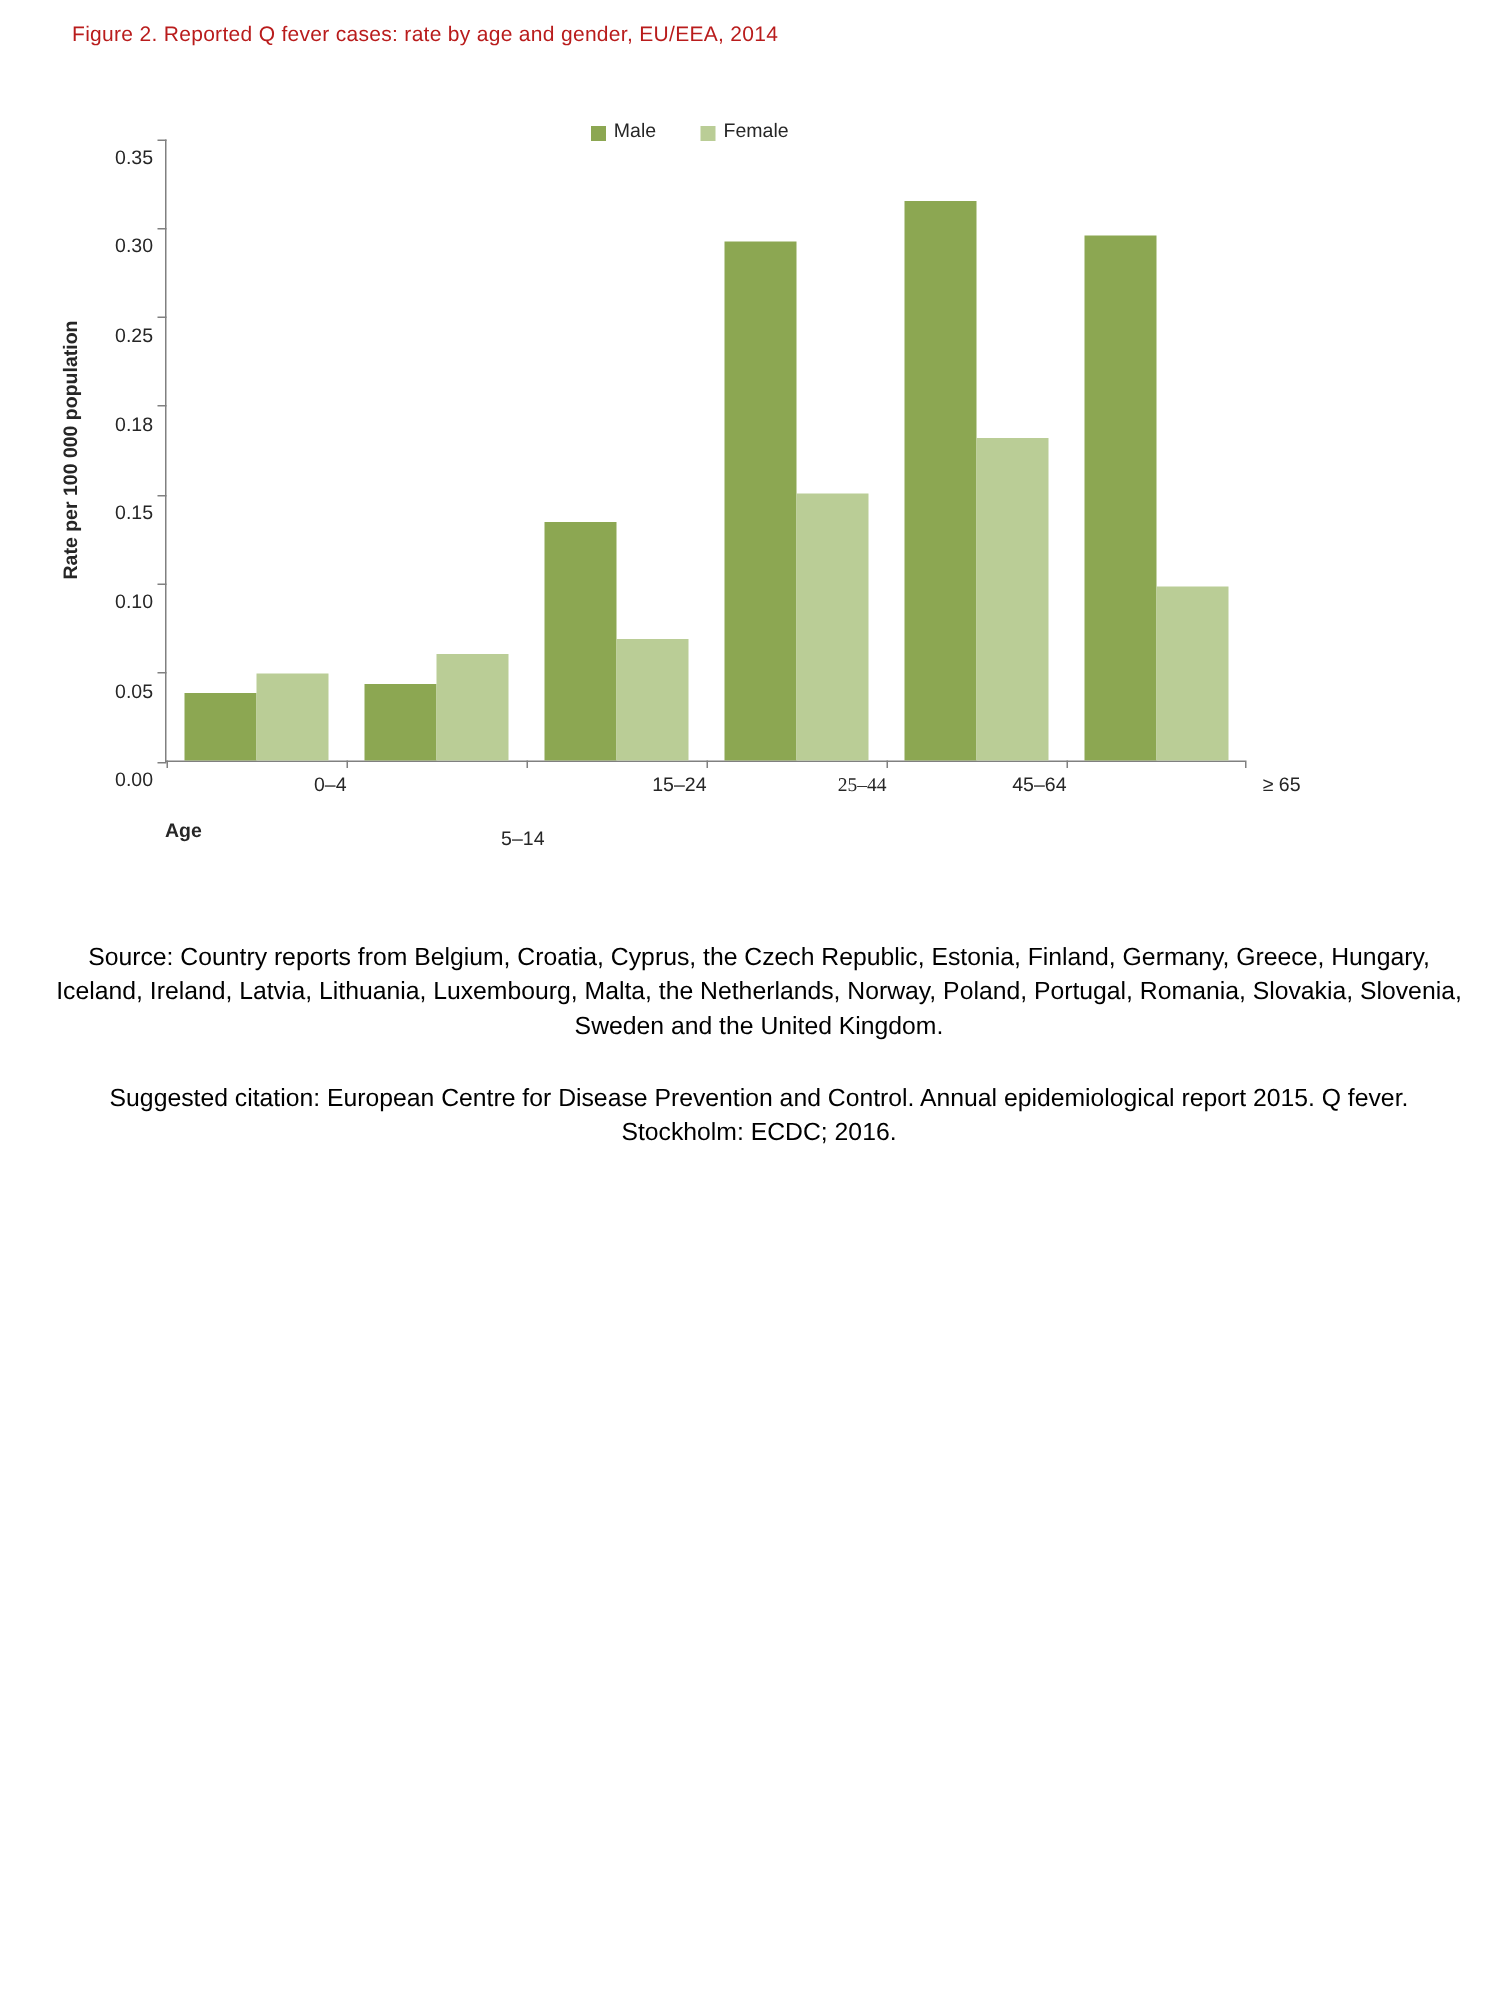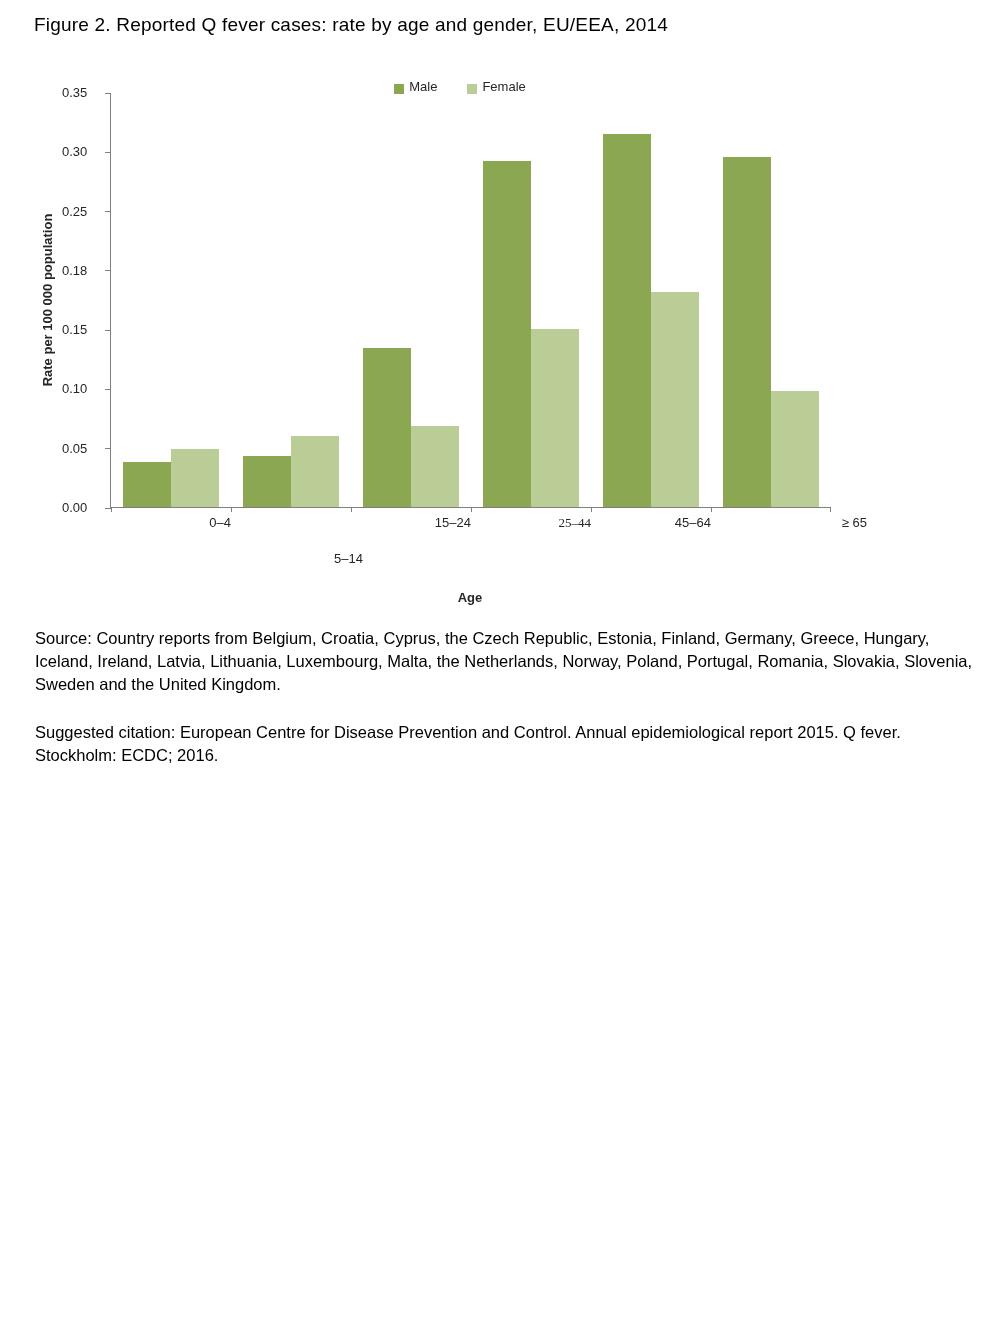--- a/index.html
+++ b/index.html
@@ -3,22 +3,22 @@
 <meta charset="utf-8">
 <style>
   * { margin:0; padding:0; box-sizing:border-box; }
   html,body { background:#ffffff; }
   body { font-family:"Liberation Sans", sans-serif; color:#000; }
   .page {
     position:relative; width:1008px; height:1344px; background:#fff;
     overflow:hidden; margin:0 auto;
   }
   .figure-title {
-    position:absolute; left:34px; top:14px;
-    font-size:19px; font-weight:400; color:#000000; letter-spacing:0.2px;
+    position:absolute; left:48px; top:14px;
+    font-size:14px; font-weight:400; color:#b91c1c; letter-spacing:0.2px;
     white-space:nowrap;
   }
   
   .chart {
     position:absolute; left:35px; top:55px; width:850px; height:530px;
   }
   .legend {
     position:absolute; left:0; top:24px; width:100%;
     display:flex; justify-content:center; align-items:center; gap:30px;
     font-size:13px; color:#262626;
@@ -29,41 +29,41 @@
     position:absolute; left:75px; top:38px; width:720px; height:415px;
     border-left:1px solid #808080; border-bottom:1px solid #808080;
   }
   .y-axis-title {
     position:absolute; left:-64px; top:50%;
     transform:translate(-50%,-50%) rotate(-90deg);
     font-size:13px; font-weight:bold; white-space:nowrap; color:#262626;
   }
   .y-tick-label {
     position:absolute; right:calc(100% + 9px); width:40px;
-    font-size:13px; color:#262626; text-align:left; line-height:14px;
+    font-size:13px; color:#262626; text-align:right; line-height:14px;margin-top:12px;
   }
   .y-tick-mark {
     position:absolute; left:-6px; width:6px; height:1px; background:#808080;
   }
   .x-tick-mark {
     position:absolute; bottom:-5px; width:1px; height:5px; background:#808080;
   }
   .bar { position:absolute; bottom:0; }
   .x-cat-label {
     position:absolute; top:calc(100% + 8px); text-align:right;
     font-size:13px; color:#262626;
   }
   .x-axis-title {
-    position:absolute; left:75px; top:491px; width:720px; text-align:center;
-    font-size:13px; font-weight:bold; color:#262626;margin-top:44px;
+    position:absolute; left:75px; top:491px; width:720px; text-align:left;
+    font-size:13px; font-weight:bold; color:#262626;
   }
   
   .footer {
     position:absolute; left:35px; top:627px; width:942px;
-    font-size:16.5px; line-height:23px; color:#000;
+    font-size:16.5px; line-height:23px; color:#000;text-align:center;
   }
   .footer p { margin:0; }
   .footer .citation-block { margin-top:25px; }
 </style>
 </head>
 <body>
 
 <div class="page">
 
   <div class="figure-title">Figure 2. Reported Q fever cases: rate by age and gender, EU/EEA, 2014</div>

